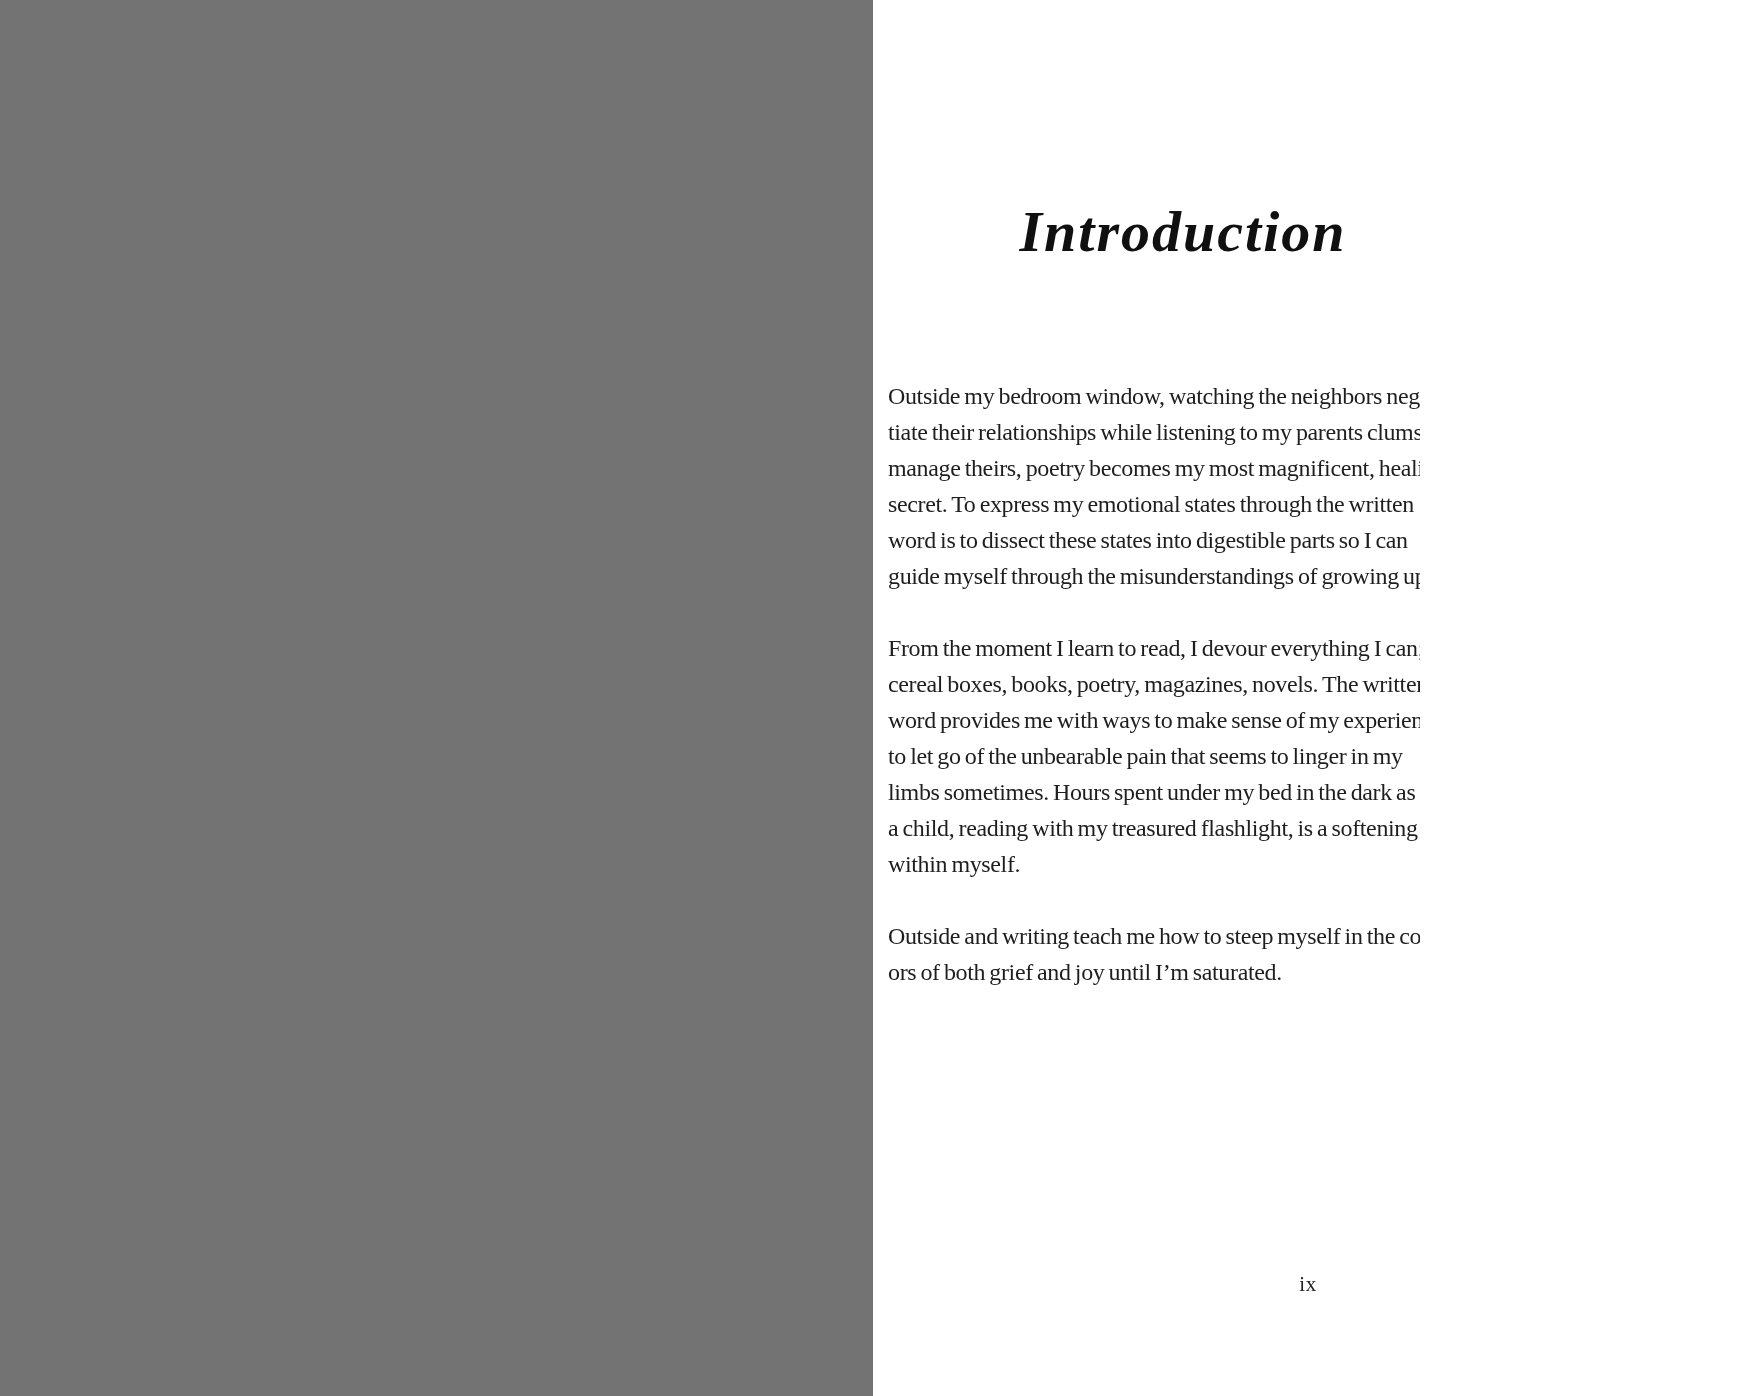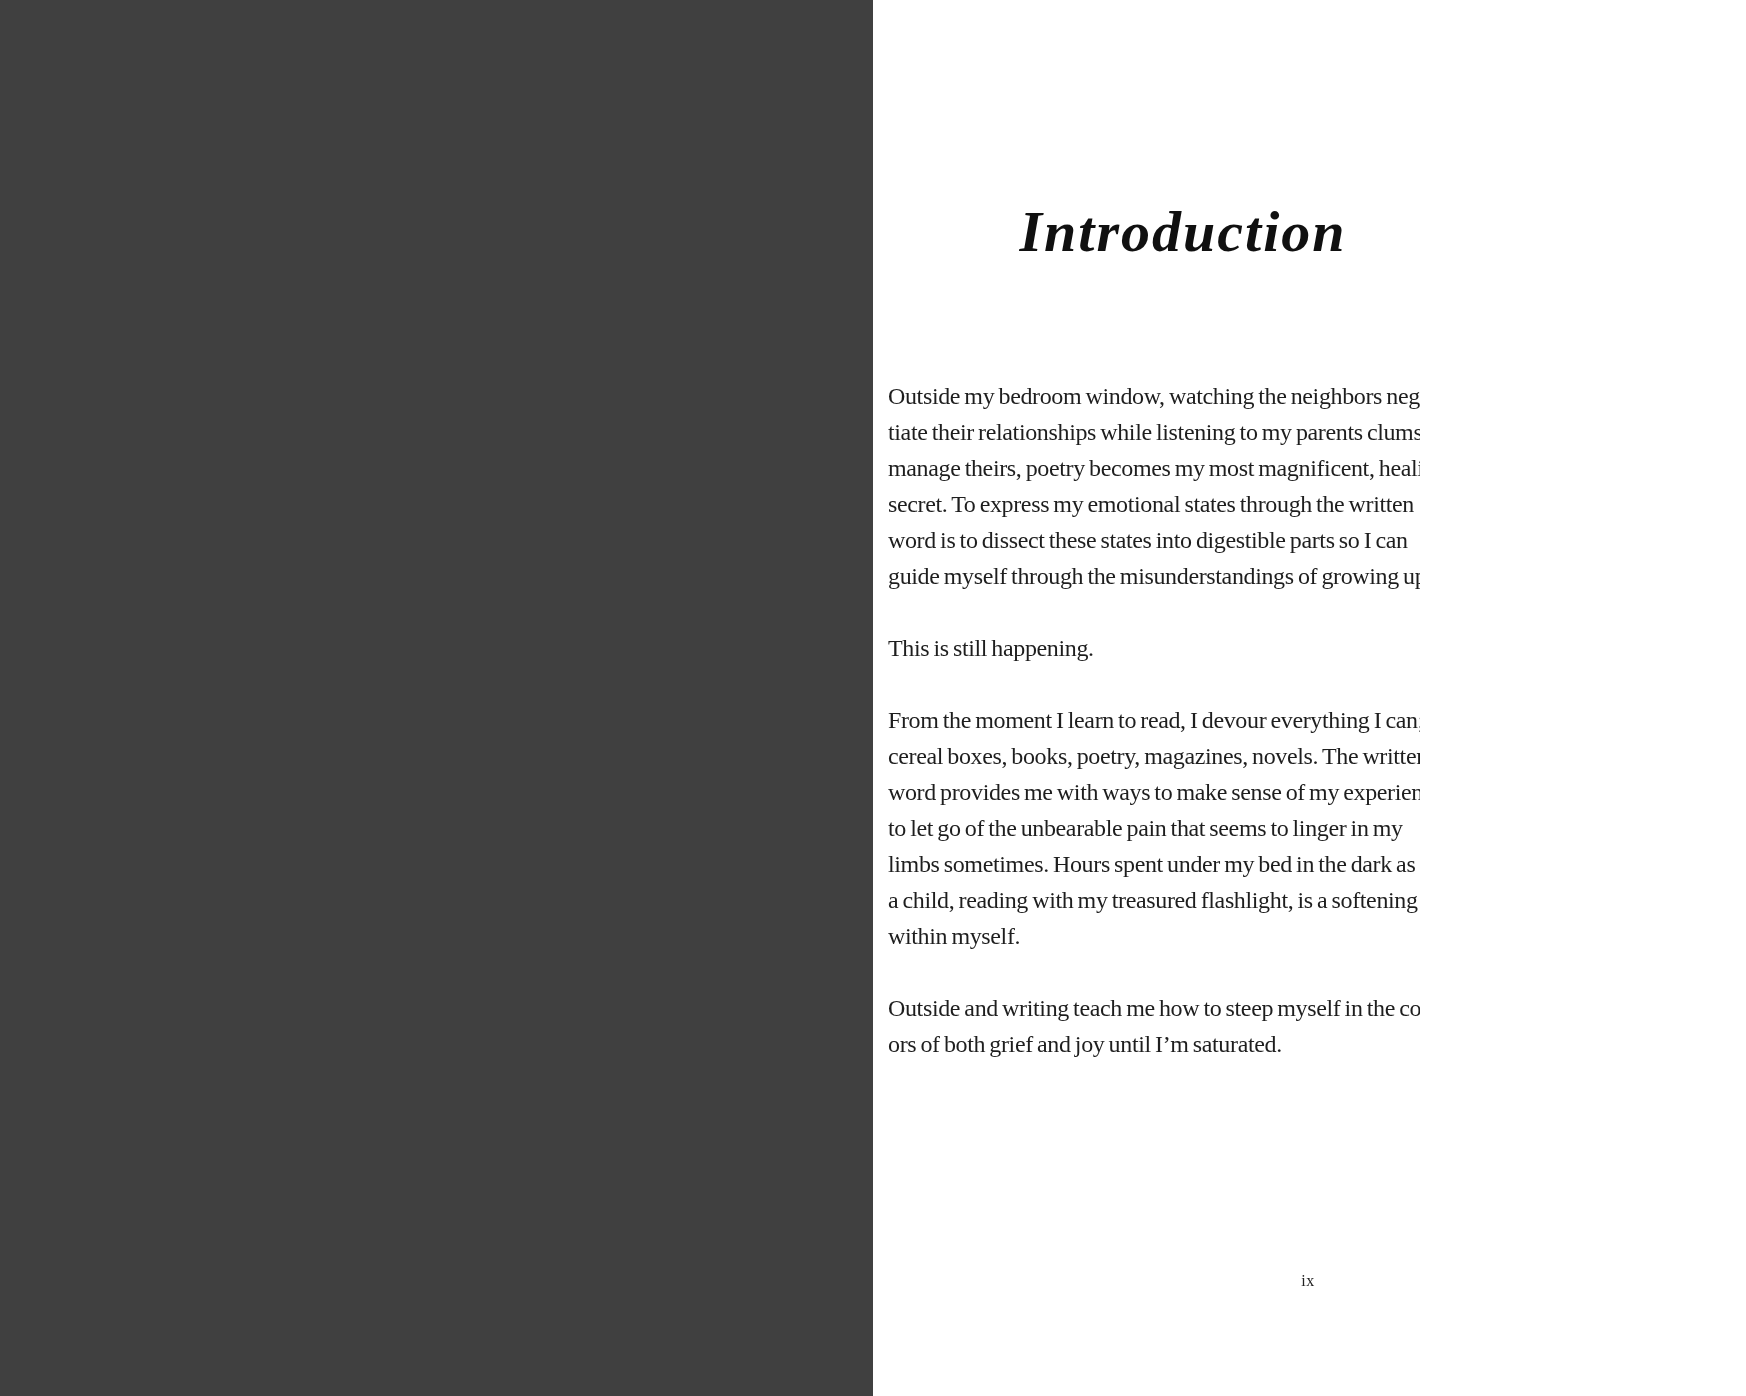--- a/index.html
+++ b/index.html
@@ -4,21 +4,21 @@
 <style>
   html, body {
     margin: 0;
     padding: 0;
     background: #ffffff;
   }
   .canvas {
     position: relative;
     width: 1420px;
     height: 1396px;
-    background: #404040;
+    background: #737373;
     overflow: hidden;
     font-family: "Liberation Serif", serif;
   }
   .book-page {
     position: absolute;
     left: 873px;
     top: 0;
     width: 873px;
     height: 1396px;
     background: #ffffff;
@@ -54,41 +54,40 @@
     margin: 16px 0 36px 0;
     color: #1e1e1e;
   }
   .para:last-child { margin-bottom: 0; }
   .folio {
     position: absolute;
     left: 405px;
     top: 1272px;
     width: 60px;
     text-align: center;
-    font-size: 16px;
+    font-size: 21px;
     color: #222222;
     letter-spacing: 0.5px;
   }
 </style>
 </head>
 <body>
 
 <div class="canvas">
   <div class="book-page">
 
     <div class="chapter-title">Introduction</div>
 
     <div class="body-text">
       <p class="para">Outside my bedroom window, watching the neighbors nego-
 tiate their relationships while listening to my parents clumsily
 manage theirs, poetry becomes my most magnificent, healing
 secret. To express my emotional states through the written
 word is to dissect these states into digestible parts so I can
 guide myself through the misunderstandings of growing up.</p>
-      <p class="para">This is still happening.</p>
       <p class="para">From the moment I learn to read, I devour everything I can;
 cereal boxes, books, poetry, magazines, novels. The written
 word provides me with ways to make sense of my experience,
 to let go of the unbearable pain that seems to linger in my
 limbs sometimes. Hours spent under my bed in the dark as
 a child, reading with my treasured flashlight, is a softening
 within myself.</p>
       <p class="para">Outside and writing teach me how to steep myself in the col-
 ors of both grief and joy until I’m saturated.</p>
     </div>

